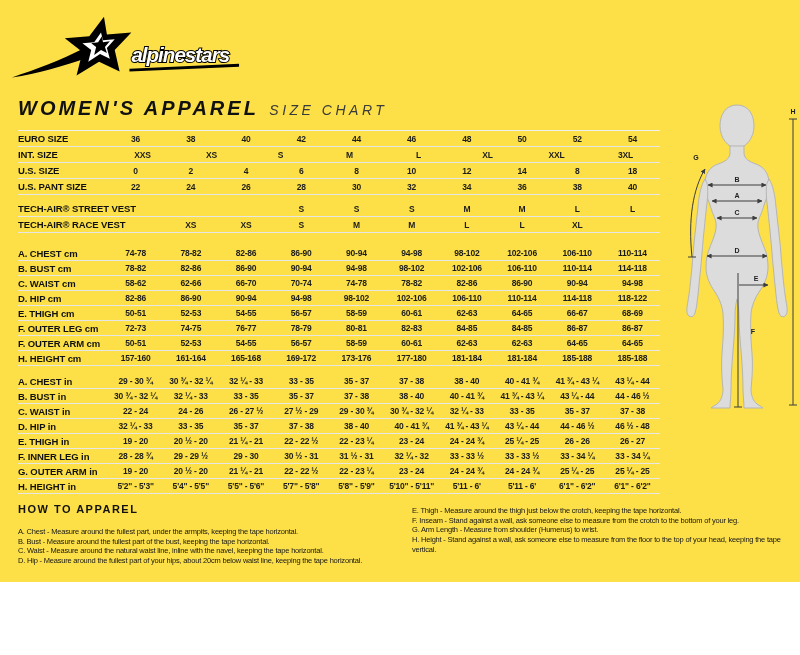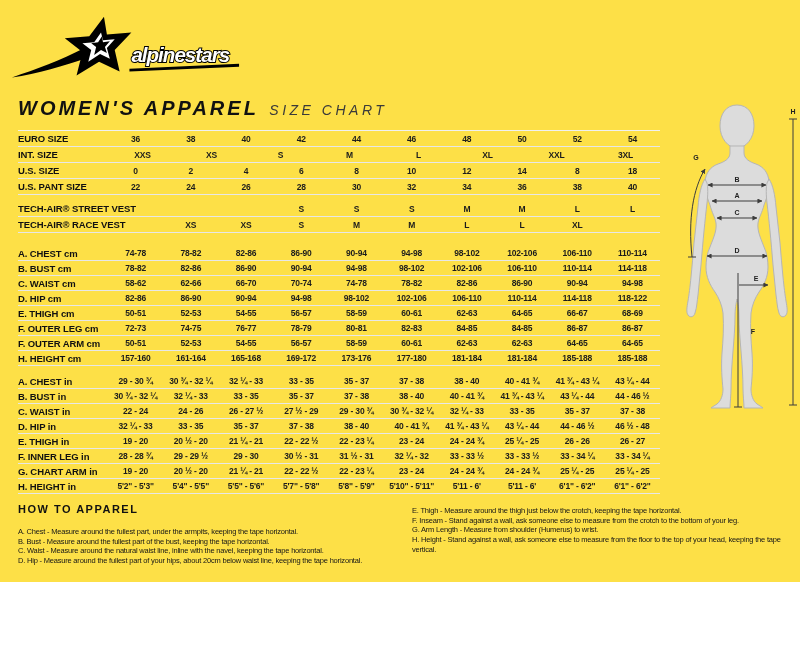--- a/index.html
+++ b/index.html
@@ -355,21 +355,21 @@
           <div class="cell">30 ½ - 31</div>
           <div class="cell">31 ½ - 31</div>
           <div class="cell">32 ¼ - 32</div>
           <div class="cell">33 - 33 ½</div>
           <div class="cell">33 - 33 ½</div>
           <div class="cell">33 - 34 ¼</div>
           <div class="cell">33 - 34 ¼</div>
         </div>
       </div>
       <div class="trow">
-        <div class="rlabel">G. CHART ARM in</div>
+        <div class="rlabel">G. OUTER ARM in</div>
         <div class="cells">
           <div class="cell">19 - 20</div>
           <div class="cell">20 ½ - 20</div>
           <div class="cell">21 ¼ - 21</div>
           <div class="cell">22 - 22 ½</div>
           <div class="cell">22 - 23 ¼</div>
           <div class="cell">23 - 24</div>
           <div class="cell">24 - 24 ¾</div>
           <div class="cell">24 - 24 ¾</div>
           <div class="cell">25 ¼ - 25</div>

